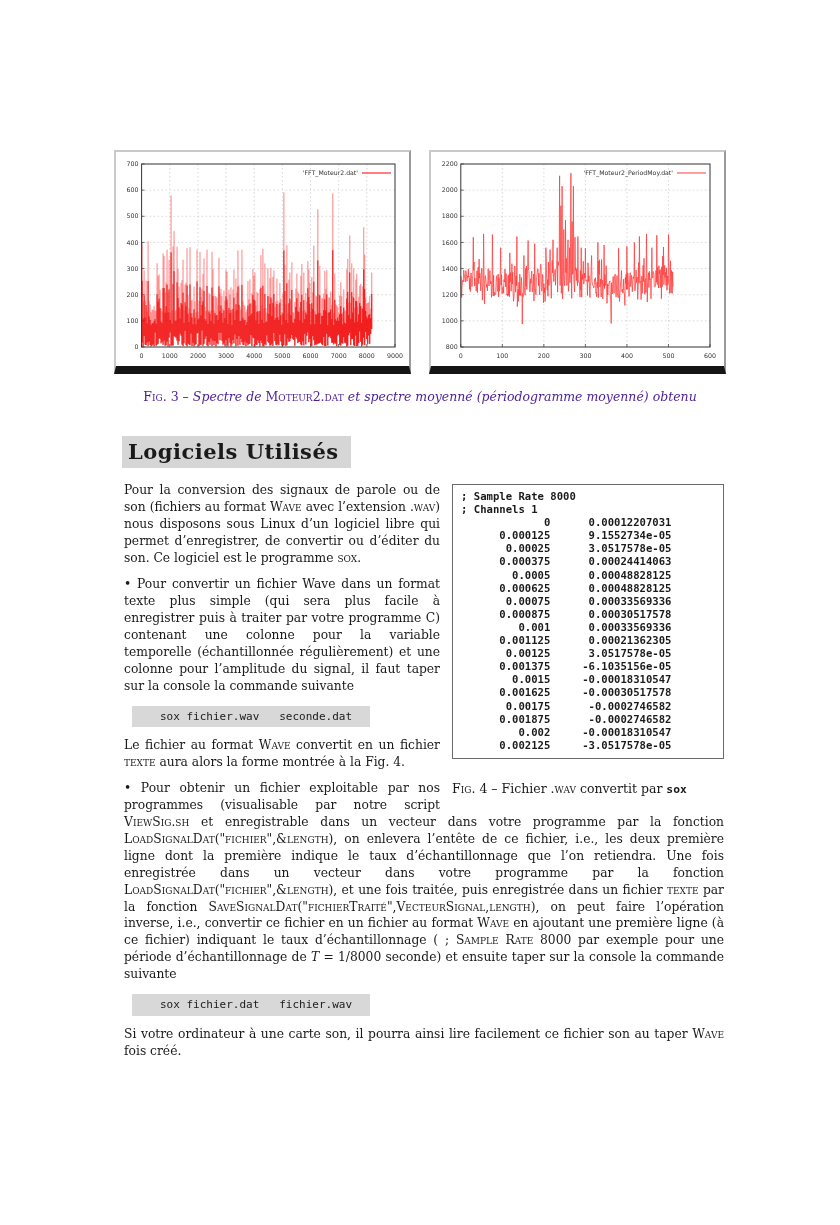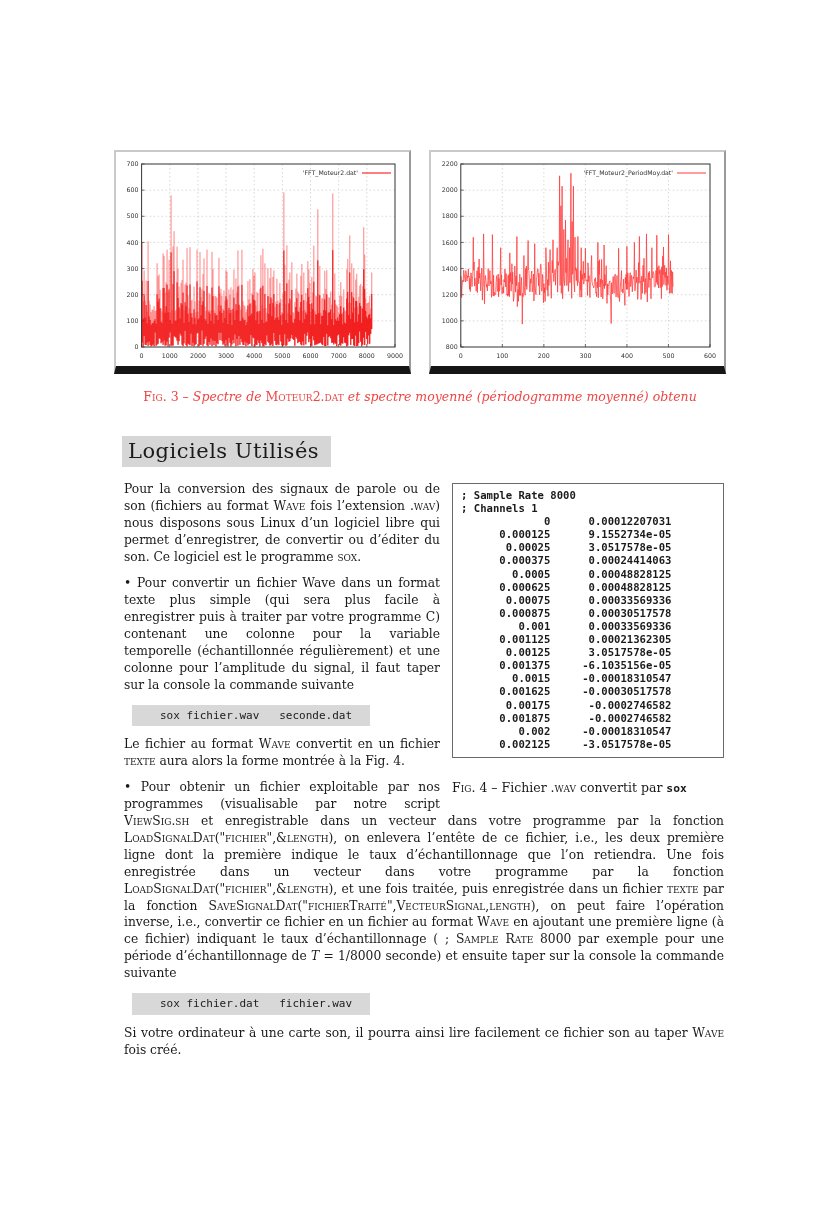--- a/index.html
+++ b/index.html
@@ -5,23 +5,23 @@
   html,body{margin:0;padding:0;}
   body{width:840px;height:1225px;background:#ffffff;font-family:"DejaVu Serif",serif;color:#1a1a1a;}
   .page{width:612px;margin:0 auto;padding-top:150px;}
   
   .figures-row{display:flex;gap:18px;}
   .panel{width:297px;height:224px;background:#ffffff;box-sizing:border-box;
          border-top:2px solid #c9c9c9;border-left:2px solid #c9c9c9;
          border-right:2px solid #9a9a9a;border-bottom:8px solid #151515;
          display:flex;align-items:center;justify-content:center;}
   .panel svg{display:block;}
-  .fig3-caption{margin-top:15px;text-align:center;color:#ef4444;font-size:12.5px;}
+  .fig3-caption{margin-top:15px;text-align:center;color:#4c1d95;font-size:12.5px;}
   .section-heading{display:inline-block;margin:32px 0 0 8px;padding:3px 12px 4px 6px;
-         background:#d6d6d6;font-size:21px;font-weight:normal;letter-spacing:0.5px;}
+         background:#d6d6d6;font-size:21px;font-weight:bold;letter-spacing:0.5px;}
   .content{margin:14px 2px 0 10px;width:600px;font-size:12.3px;line-height:1.38;text-align:justify;}
   .content p{margin:0 0 9px 0;}
   
   .figure4{float:right;width:272px;margin:2px 0 6px 12px;}
   .listing{margin:0;box-sizing:border-box;width:272px;border:1px solid #6a6a6a;
          background:#fff;padding:5px 8px 6px 8px;
          font-family:"DejaVu Sans Mono",monospace;font-weight:bold;
          font-size:10.6px;line-height:13.1px;white-space:pre;overflow:hidden;}
   .fig4-caption{margin-top:21px;font-size:12.5px;text-align:left;}
   .codebox{display:inline-block;margin:2px 0 10px 8px;padding:3px 18px 3px 28px;
@@ -631,21 +631,21 @@
       0.001375     -6.1035156e-05
         0.0015     -0.00018310547
       0.001625     -0.00030517578
        0.00175      -0.0002746582
       0.001875      -0.0002746582
          0.002     -0.00018310547
       0.002125     -3.0517578e-05</pre>
       <div class="fig4-caption"><span class="sc">Fig.</span><span> 4 – Fichier </span><span class="sc">.wav</span><span> convertit par </span><span class="ttb">sox</span></div>
     </div>
 
-    <p><span>Pour la conversion des signaux de parole ou de son (fichiers au format </span><span class="sc">Wave</span><span> fois l’extension </span><span class="sc">.wav</span><span>) nous disposons sous Linux d’un logiciel libre qui permet d’enregistrer, de convertir ou d’éditer du son. Ce logiciel est le programme </span><span class="sc">sox</span><span>.</span></p>
+    <p><span>Pour la conversion des signaux de parole ou de son (fichiers au format </span><span class="sc">Wave</span><span> avec l’extension </span><span class="sc">.wav</span><span>) nous disposons sous Linux d’un logiciel libre qui permet d’enregistrer, de convertir ou d’éditer du son. Ce logiciel est le programme </span><span class="sc">sox</span><span>.</span></p>
     <p><span>• Pour convertir un fichier Wave dans un format texte plus simple (qui sera plus facile à enregistrer puis à traiter par votre programme C) contenant une colonne pour la variable temporelle (échantillonnée régulièrement) et une colonne pour l’amplitude du signal, il faut taper sur la console la commande suivante</span></p>
     <div class="codebox">sox fichier.wav   seconde.dat</div>
     <p><span>Le fichier au format </span><span class="sc">Wave</span><span> convertit en un fichier </span><span class="sc">texte</span><span> aura alors la forme montrée à la Fig. 4.</span></p>
     <p><span>• Pour obtenir un fichier exploitable par nos programmes (visualisable par notre script </span><span class="sc">ViewSig.sh</span><span> et enregistrable dans un vecteur dans votre programme par la fonction </span><span class="sc">LoadSignalDat("fichier",&amp;length)</span><span>, on enlevera l’entête de ce fichier, i.e., les deux première ligne dont la première indique le taux d’échantillonnage que l’on retiendra. Une fois enregistrée dans un vecteur dans votre programme par la fonction </span><span class="sc">LoadSignalDat("fichier",&amp;length)</span><span>, et une fois traitée, puis enregistrée dans un fichier </span><span class="sc">texte</span><span> par la fonction </span><span class="sc">SaveSignalDat("fichierTraité",VecteurSignal,length)</span><span>, on peut faire l’opération inverse, i.e., convertir ce fichier en un fichier au format </span><span class="sc">Wave</span><span> en ajoutant une première ligne (à ce fichier) indiquant le taux d’échantillonnage ( ; </span><span class="sc">Sample Rate</span><span> 8000 par exemple pour une période d’échantillonnage de </span><span class="it">T</span><span> = 1/8000 seconde) et ensuite taper sur la console la commande suivante</span></p>
     <div class="codebox">sox fichier.dat   fichier.wav</div>
     <p><span>Si votre ordinateur à une carte son, il pourra ainsi lire facilement ce fichier son au taper </span><span class="sc">Wave</span><span> fois créé.</span></p>
     <div class="clear"></div>
   </div>
 
 </div>

